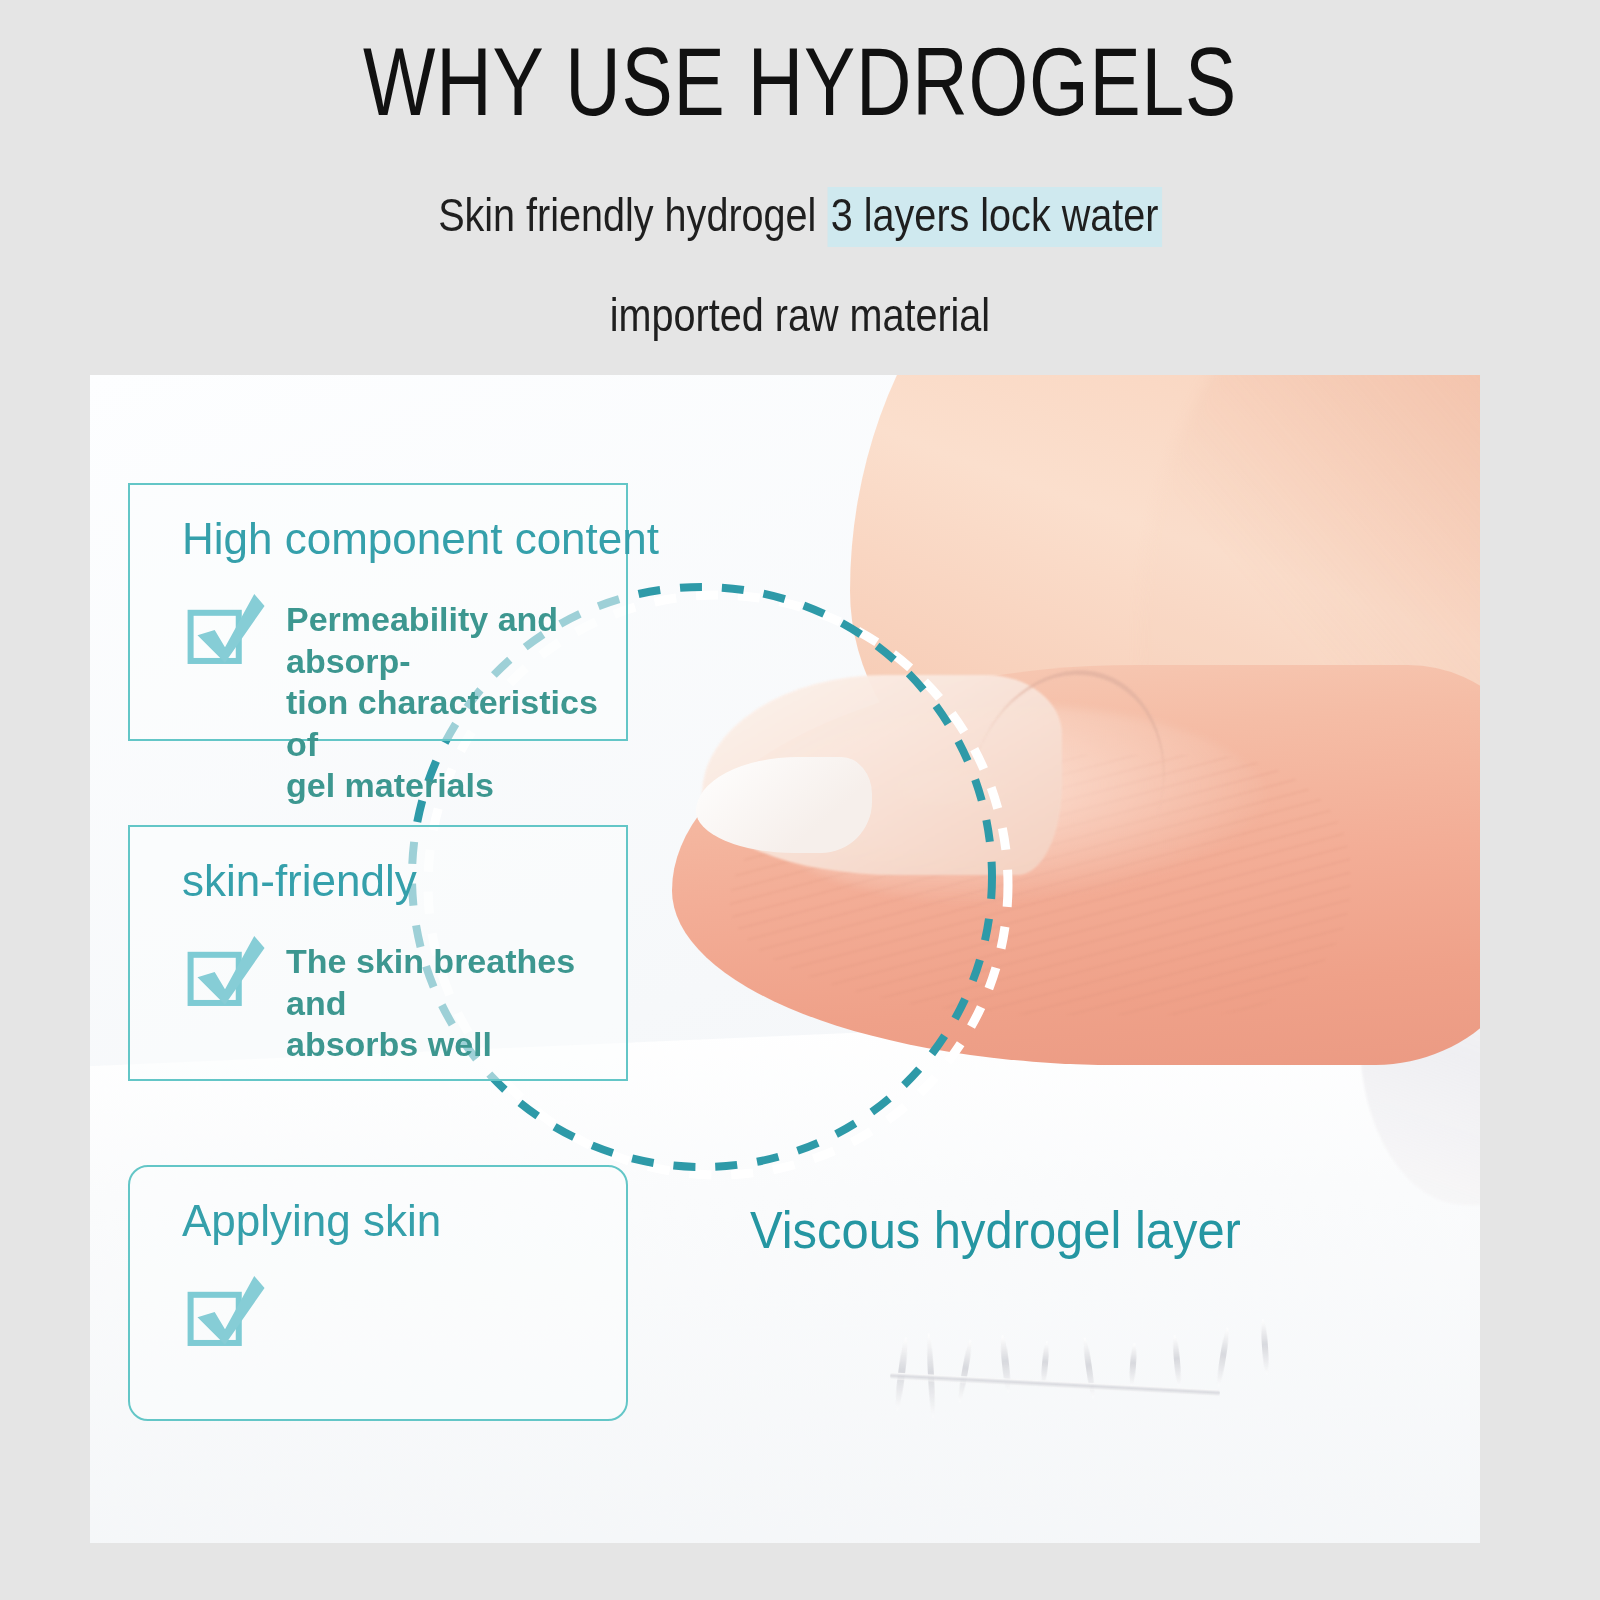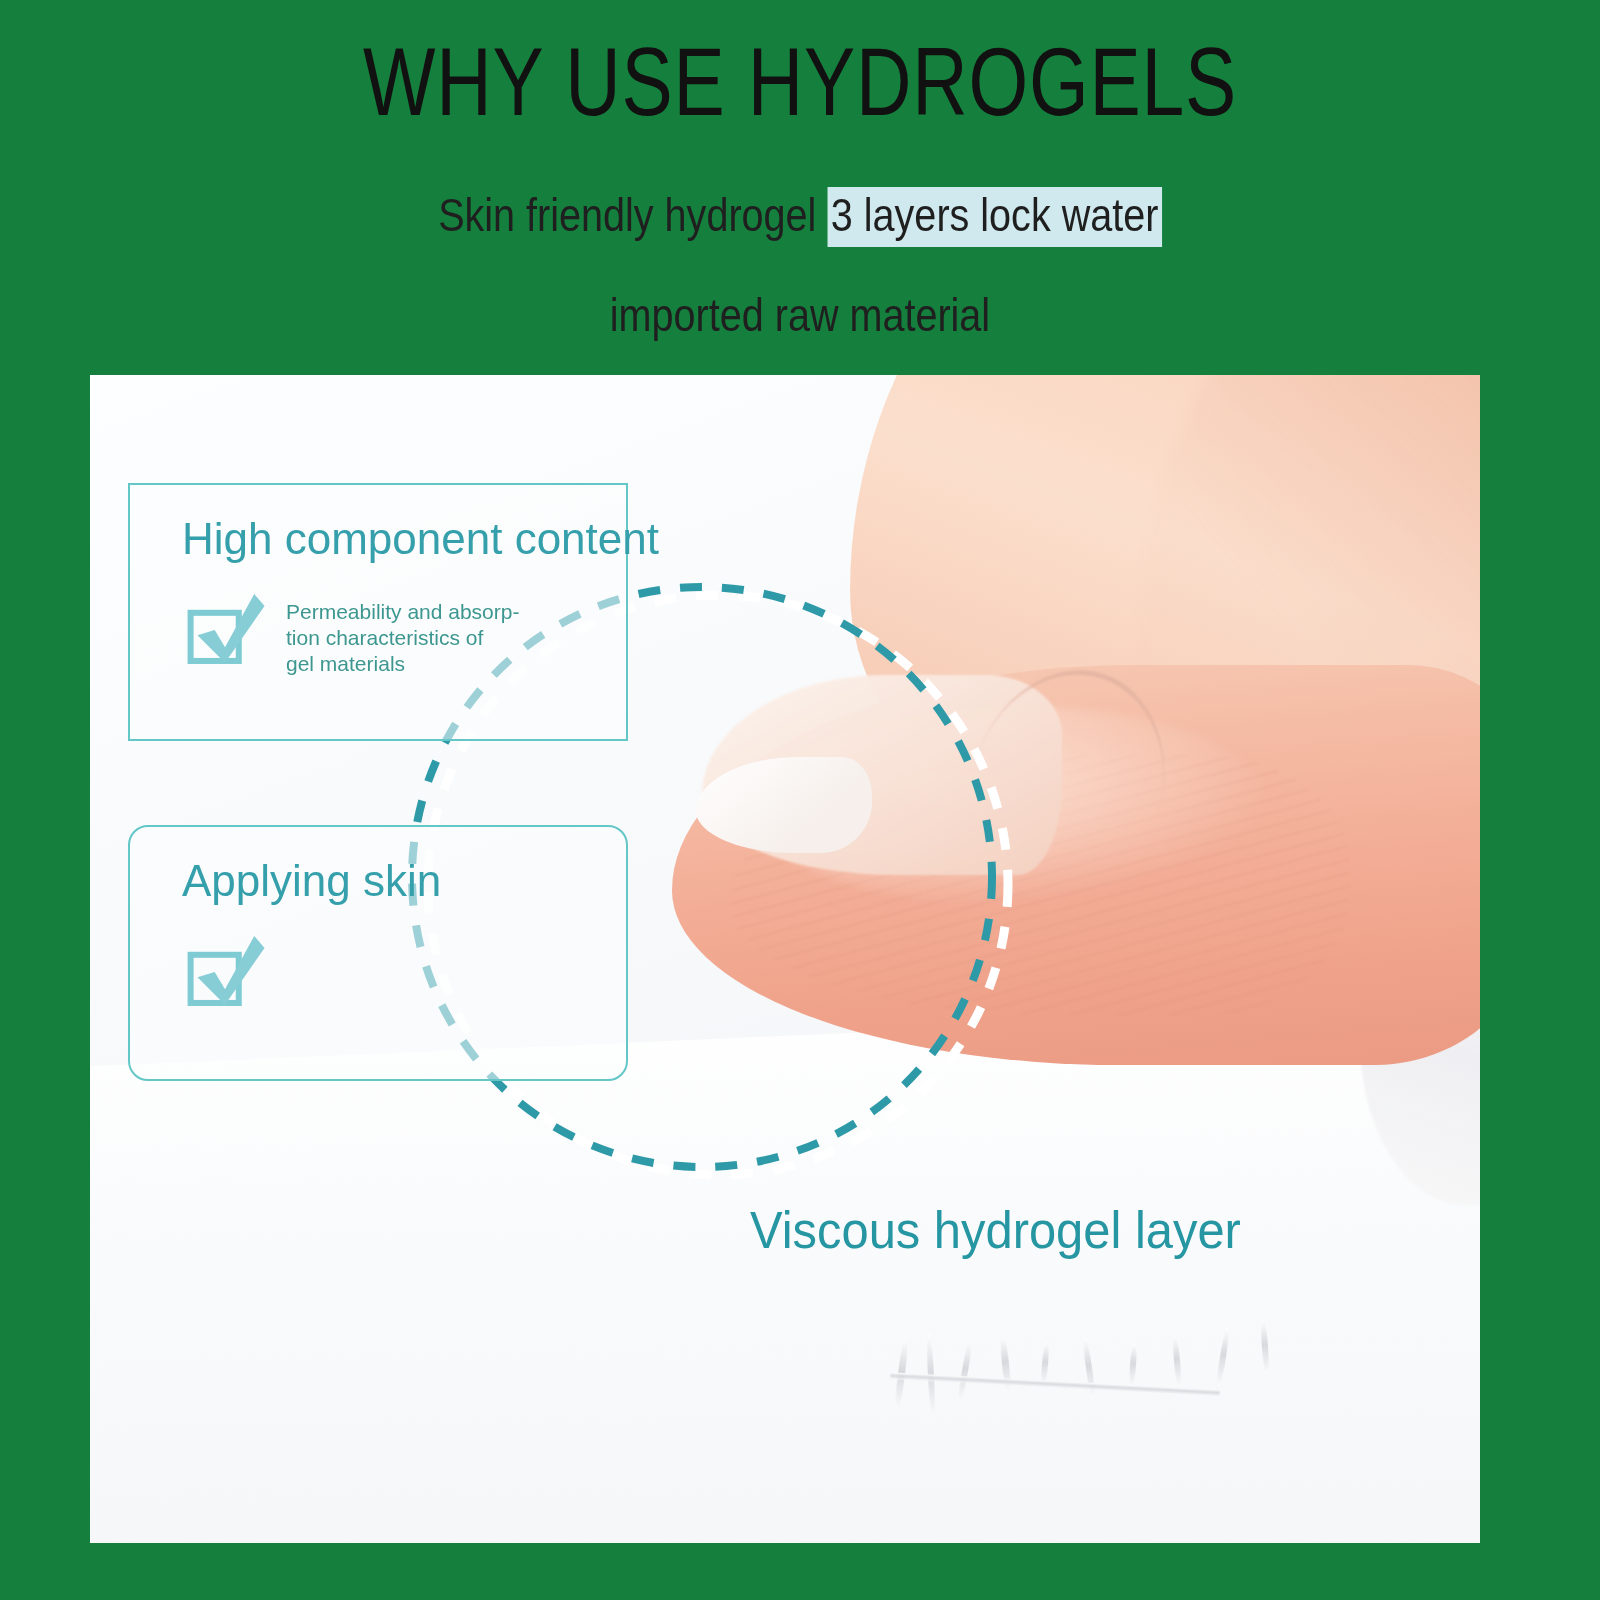--- a/index.html
+++ b/index.html
@@ -4,21 +4,21 @@
 <style>
   * { margin:0; padding:0; box-sizing:border-box; }
 
   html, body {
     width:1600px; height:1600px;
     background:#ffffff;
     font-family:"Liberation Sans", sans-serif;
     overflow:hidden;
   }
 
-  .page { position:relative; width:1600px; height:1600px; background:#15803d; }
+  .page { position:relative; width:1600px; height:1600px; background:#e5e5e5; }
 
   
   .header { position:absolute; left:0; top:0; width:1600px; }
 
   .main-title {
     text-align:center;
     font-family:"Liberation Sans", sans-serif;
     font-size:96px;
     font-weight:400;
     letter-spacing:1px;
@@ -221,24 +221,24 @@
     line-height:1.1;
     margin-bottom:22px;
     white-space:nowrap;
   }
 
   .card-body { display:flex; align-items:flex-start; gap:18px; }
 
   .check-icon { flex:0 0 auto; width:86px; height:86px; margin-top:2px; }
 
   .card-text {
-    font-size:21px;
+    font-size:34px;
     line-height:1.22;
     color:#3d9790;
-    font-weight:400;
+    font-weight:700;
     padding-top:14px;
     white-space:pre-line;
   }
 
   
   .card-1 { height:258px; }
   .card-2 { height:256px; }
   .card-3 { height:256px;border-radius:20px; }
 </style>
 </head>
@@ -302,20 +302,31 @@
           <svg class="check-icon" viewBox="0 0 100 100">
             <rect x="10" y="30" width="56" height="56" fill="none" stroke="#7ecbd4" stroke-width="7"></rect>
             <path d="M18 56 L38 50 L50 70 L84 8 L96 22 L50 88 Z" fill="#86cdd6"></path>
           </svg>
           <div class="card-text">Permeability and absorp-
 tion   characteristics of
 gel materials</div>
         </div>
       </div>
 
+      <div class="card card-2">
+        <div class="card-title">skin-friendly</div>
+        <div class="card-body">
+          <svg class="check-icon" viewBox="0 0 100 100">
+            <rect x="10" y="30" width="56" height="56" fill="none" stroke="#7ecbd4" stroke-width="7"></rect>
+            <path d="M18 56 L38 50 L50 70 L84 8 L96 22 L50 88 Z" fill="#86cdd6"></path>
+          </svg>
+          <div class="card-text">The skin breathes and
+absorbs well</div>
+        </div>
+      </div>
 
       <div class="card card-3">
         <div class="card-title">Applying skin</div>
         <div class="card-body">
           <svg class="check-icon" viewBox="0 0 100 100">
             <rect x="10" y="30" width="56" height="56" fill="none" stroke="#7ecbd4" stroke-width="7"></rect>
             <path d="M18 56 L38 50 L50 70 L84 8 L96 22 L50 88 Z" fill="#86cdd6"></path>
           </svg>
         </div>
       </div>

